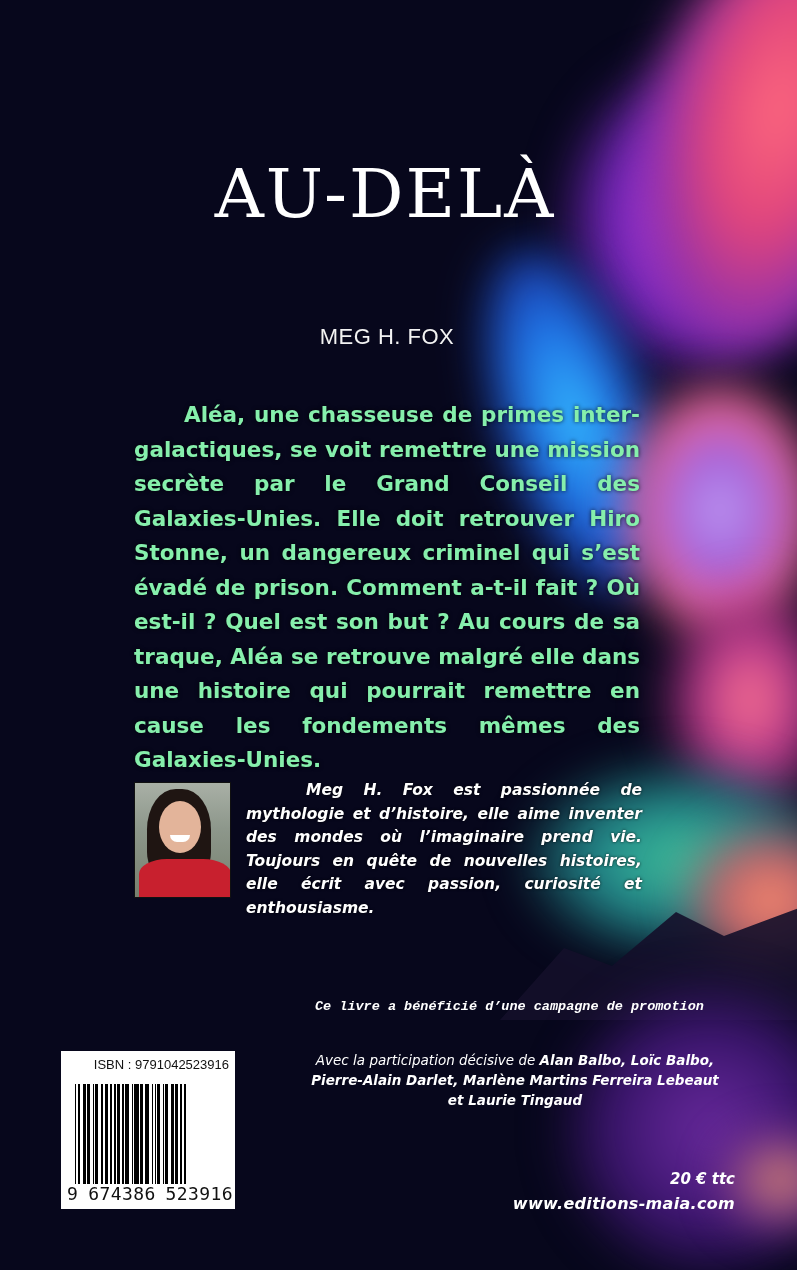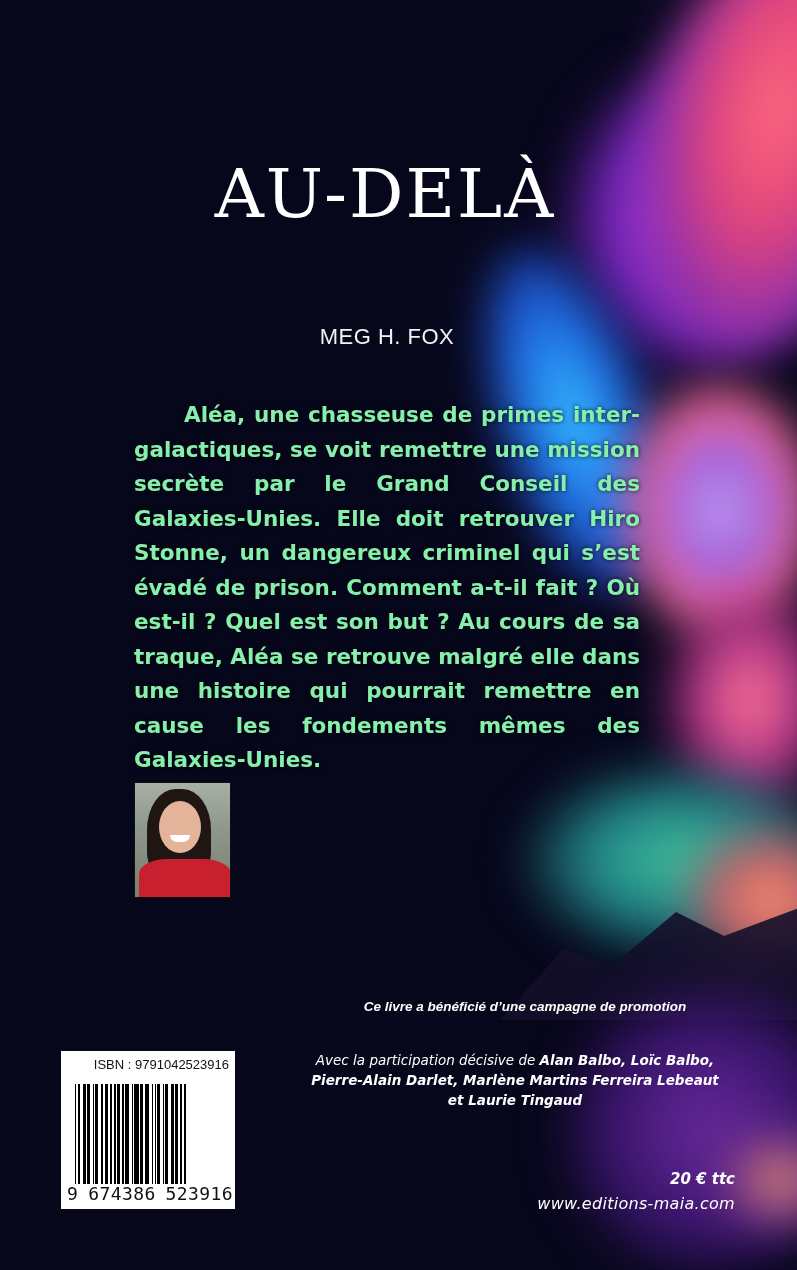--- a/index.html
+++ b/index.html
@@ -49,22 +49,22 @@
   .photo .face { position: absolute; left: 24px; top: 18px; width: 42px; height: 52px; background: #e3b49a; border-radius: 50%; }
   .photo .smile { position: absolute; left: 35px; top: 52px; width: 20px; height: 7px; background: #fff; border-radius: 0 0 10px 10px; }
   .photo .shirt { position: absolute; left: 4px; top: 76px; width: 92px; height: 50px; background: #c8202e; border-radius: 30% 30% 0 0; }
   .bio {
     position: absolute; left: 246px; top: 779px; width: 396px;
     font-family: "DejaVu Sans", sans-serif; font-style: italic; font-weight: bold;
     font-size: 15.5px; line-height: 23.5px; text-align: justify; color: #fff; text-indent: 60px;
     text-shadow: 0 0 3px rgba(0,0,0,0.8);
   }
   .promo {
-    position: absolute; right: 62px; top: 997px; width: 420px; text-align: center;
-    font-family: Liberation Sans, sans-serif; font-style: italic; font-weight: bold;
+    position: absolute; right: 62px; top: 997px; width: 420px; text-align: left;
+    font-family: Liberation Mono, monospace; font-style: italic; font-weight: bold;
     font-size: 13.5px; line-height: 20px; color: #fff;
   }
   .credits {
     position: absolute; right: 62px; top: 1050px; width: 440px; text-align: center;
     font-family: "DejaVu Sans", sans-serif; font-style: italic;
     font-size: 13.5px; line-height: 20px; color: #fff;
   }
   .credits b { font-weight: bold; }
   .barcode-box {
     position: absolute; left: 61px; top: 1051px; width: 174px; height: 158px;
@@ -81,21 +81,21 @@
     font-family: "DejaVu Sans Mono", monospace; font-size: 18px; letter-spacing: 0.4px; color: #111;
     display: flex; justify-content: space-between;
   }
   .price {
     position: absolute; right: 62px; top: 1170px; text-align: left;
     font-family: "DejaVu Sans", sans-serif; font-style: italic; font-weight: bold;
     font-size: 15px; color: #fff;
   }
   .website {
     position: absolute; right: 62px; top: 1194px; text-align: right;
-    font-family: "DejaVu Sans", sans-serif; font-style: italic; font-weight: normal;
+    font-family: "DejaVu Sans", sans-serif; font-style: italic; font-weight: bold;
     font-size: 16px; color: #fff; letter-spacing: 0.3px;
   }
 </style>
 </head>
 <body>
 
 <div class="cover">
   <div class="nebula">
     <div class="blob b2"></div>
     <div class="blob b1"></div>
@@ -113,20 +113,21 @@
   <div class="author">MEG H. FOX</div>
 
   <p class="blurb">Aléa, une chasseuse de primes inter-galactiques, se voit remettre une mission secrète par le Grand Conseil des Galaxies-Unies. Elle doit retrouver Hiro Stonne, un dangereux criminel qui s’est évadé de prison. Comment a-t-il fait ? Où est-il ? Quel est son but ? Au cours de sa traque, Aléa se retrouve malgré elle dans une histoire qui pourrait remettre en cause les fondements mêmes des Galaxies-Unies.</p>
 
   <div class="photo">
     <div class="hair"></div>
     <div class="face"></div>
     <div class="smile"></div>
     <div class="shirt"></div>
   </div>
+  <p class="bio">Meg H. Fox est passionnée de mythologie et d’histoire, elle aime inventer des mondes où l’imaginaire prend vie. Toujours en quête de nouvelles histoires, elle écrit avec passion, curiosité et enthousiasme.</p>
 
   <div class="promo">
     <div>Ce livre a bénéficié d’une campagne de promotion</div>
   </div>
 
   <div class="credits">
     <div><span>Avec la participation décisive de </span><b>Alan Balbo, Loïc Balbo,</b></div>
     <div><b>Pierre-Alain Darlet, Marlène Martins Ferreira Lebeaut</b></div>
     <div><b>et Laurie Tingaud</b></div>
   </div>

